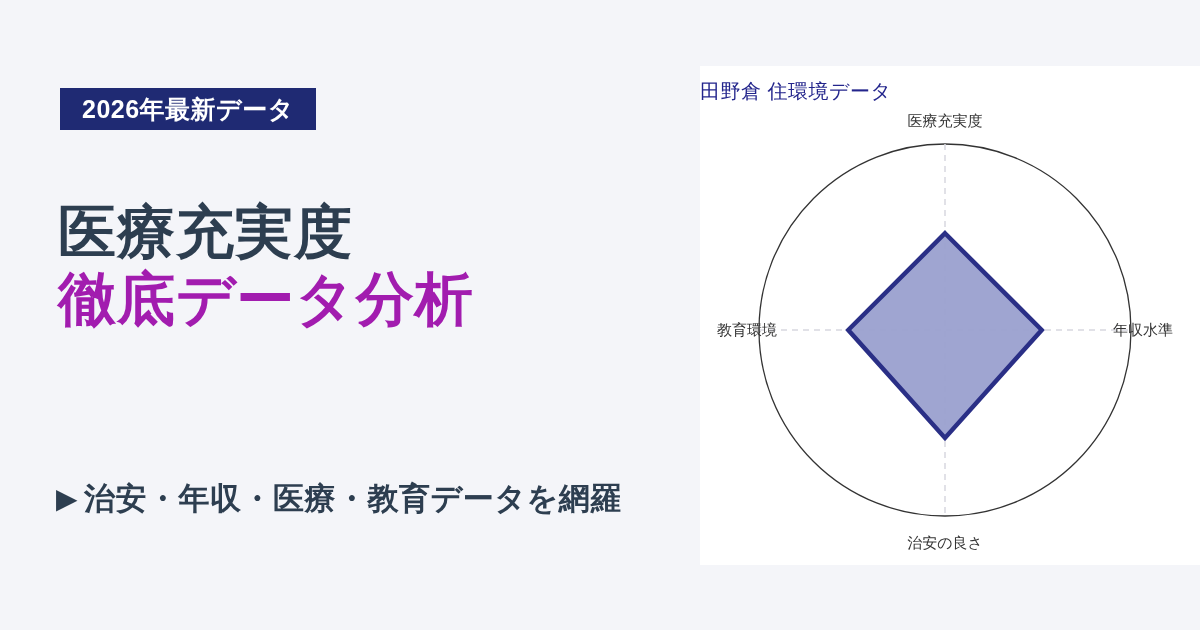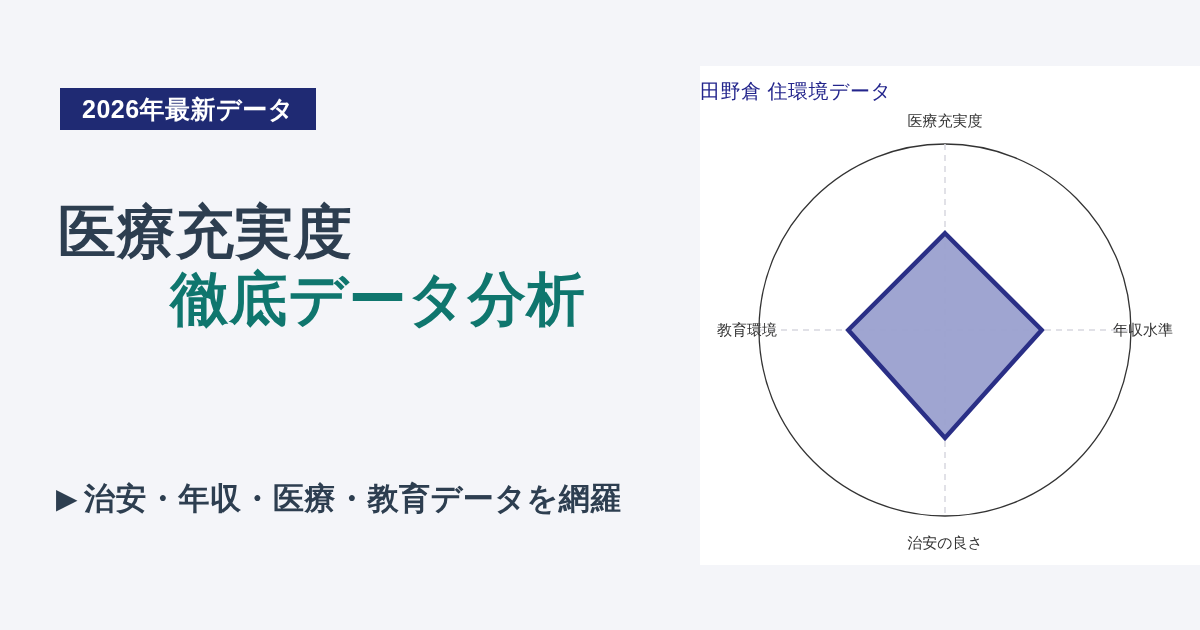--- a/index.html
+++ b/index.html
@@ -57,22 +57,21 @@
   .headline-line {
     font-size: 58px;
     font-weight: bold;
     line-height: 1.16;
     letter-spacing: 1px;
     color: #2d3e50;
     white-space: nowrap;
   }
 
   .headline-line.accent {
-    color: #0f766e;
-    text-align: center;
+    color: #a21caf;
   }
 
   .subhead {
     position: absolute;
     left: 56px;
     top: 466px;
     font-size: 31px;
     font-weight: bold;
     color: #2d3e50;
     letter-spacing: 0.5px;

